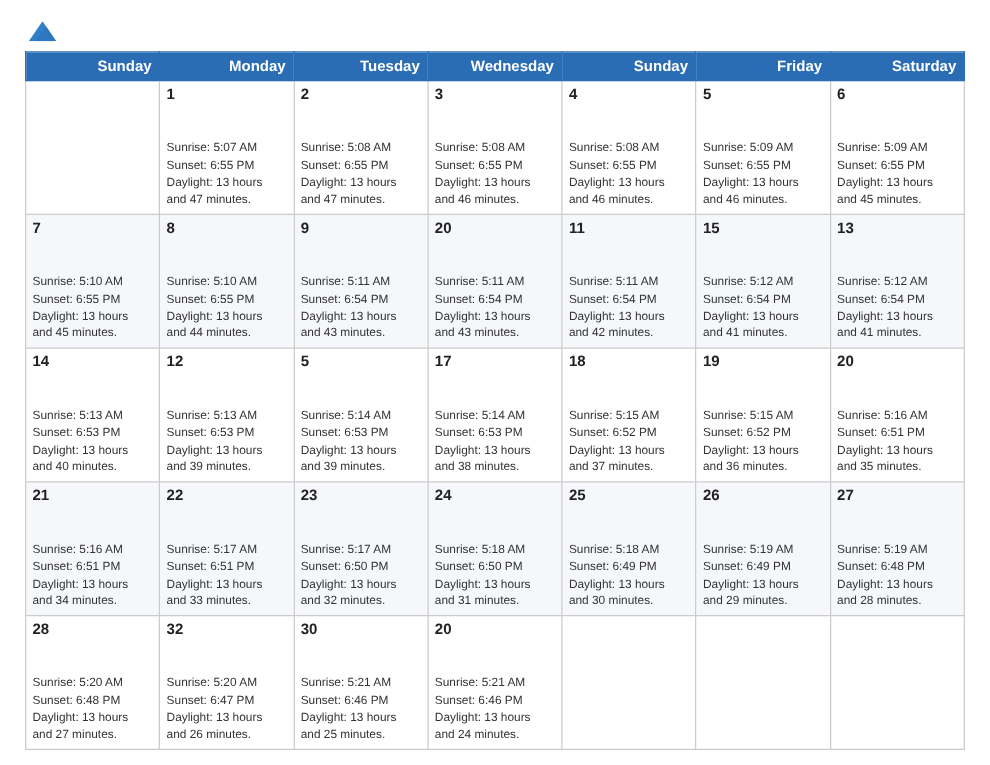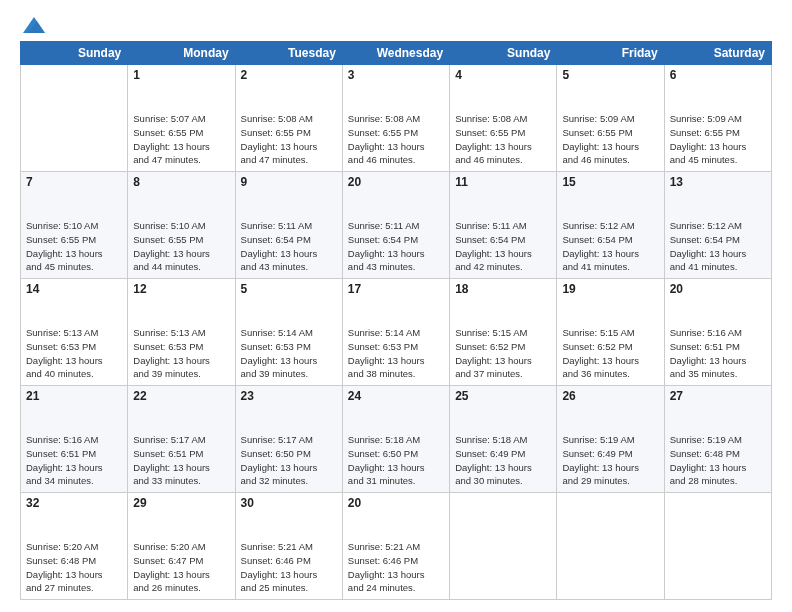--- a/index.html
+++ b/index.html
@@ -239,25 +239,25 @@
             <div class="day-num">26</div>
             <div class="day-info">Sunrise: 5:19 AM<br>Sunset: 6:49 PM<br>Daylight: 13 hours<br>and 29 minutes.</div>
           </td>
           <td>
             <div class="day-num">27</div>
             <div class="day-info">Sunrise: 5:19 AM<br>Sunset: 6:48 PM<br>Daylight: 13 hours<br>and 28 minutes.</div>
           </td>
         </tr>
         <tr>
           <td>
+            <div class="day-num">28</div>
+            <div class="day-info">Sunrise: 5:20 AM<br>Sunset: 6:48 PM<br>Daylight: 13 hours<br>and 27 minutes.</div>
+          </td>
+          <td>
             <div class="day-num">32</div>
-            <div class="day-info">Sunrise: 5:20 AM<br>Sunset: 6:48 PM<br>Daylight: 13 hours<br>and 27 minutes.</div>
-          </td>
-          <td>
-            <div class="day-num">29</div>
             <div class="day-info">Sunrise: 5:20 AM<br>Sunset: 6:47 PM<br>Daylight: 13 hours<br>and 26 minutes.</div>
           </td>
           <td>
             <div class="day-num">30</div>
             <div class="day-info">Sunrise: 5:21 AM<br>Sunset: 6:46 PM<br>Daylight: 13 hours<br>and 25 minutes.</div>
           </td>
           <td>
             <div class="day-num">20</div>
             <div class="day-info">Sunrise: 5:21 AM<br>Sunset: 6:46 PM<br>Daylight: 13 hours<br>and 24 minutes.</div>
           </td>

